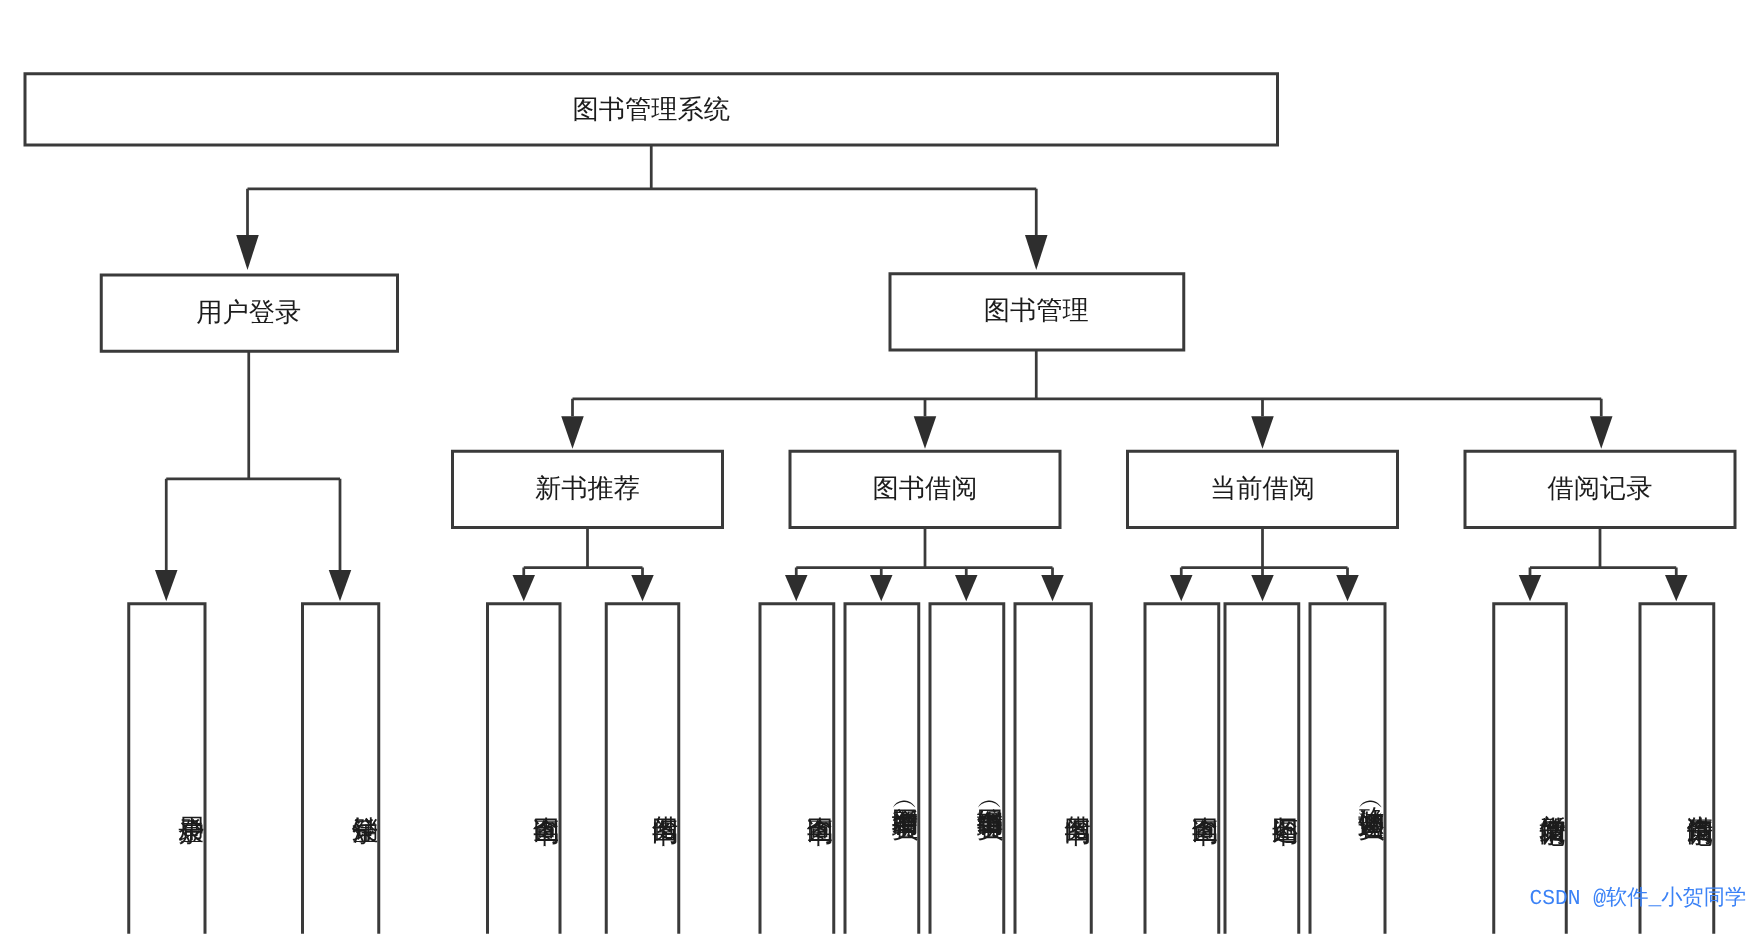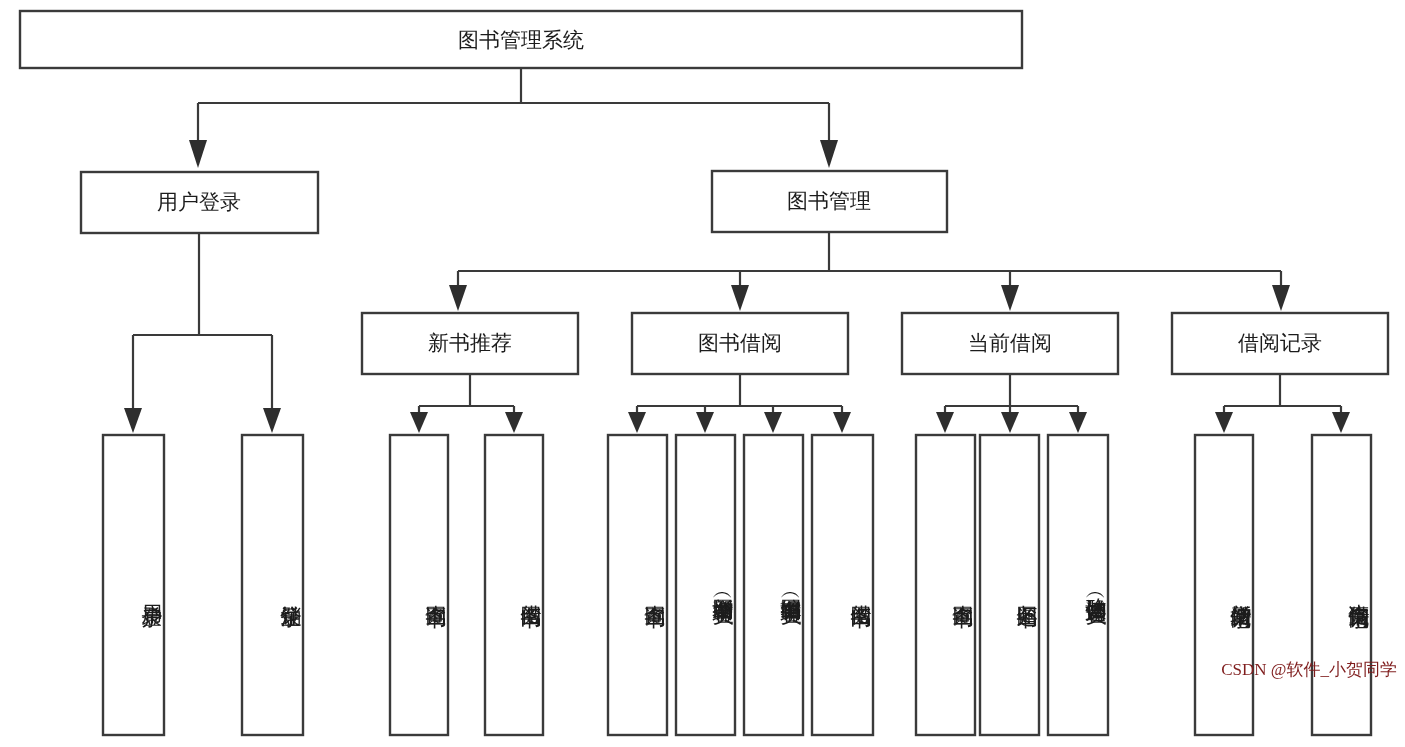--- a/index.html
+++ b/index.html
@@ -11,20 +11,21 @@
     width: 1405px;
     height: 747px;
     font-family: "Liberation Sans", "DejaVu Sans", sans-serif;
     overflow: hidden;
     position: relative;
   }
   #diagram-root {
     position: relative;
     width: 1405px;
     height: 685px;
+    margin-top: 48px;
   }
   svg.diagram-svg {
     position: absolute;
     left: 0;
     top: 0;
     width: 1405px;
     height: 747px;
   }
   .node-box {
     fill: #ffffff;
@@ -60,23 +61,23 @@
     white-space: nowrap;
     letter-spacing: 1px;
     display: flex;
     align-items: flex-start;
     justify-content: center;
   }
   .watermark {
     position: absolute;
     right: 8px;
     bottom: 4px;
-    font-family: Liberation Serif, serif;
+    font-family: Liberation Mono, monospace;
     font-size: 17px;
-    color: #7f1d1d;
+    color: #3b82f6;
     white-space: nowrap;
     pointer-events: none;
   }
 </style>
 </head>
 <body>
 
 <div id="diagram-root">
 
   <svg class="diagram-svg" viewBox="0 0 1405 747">

